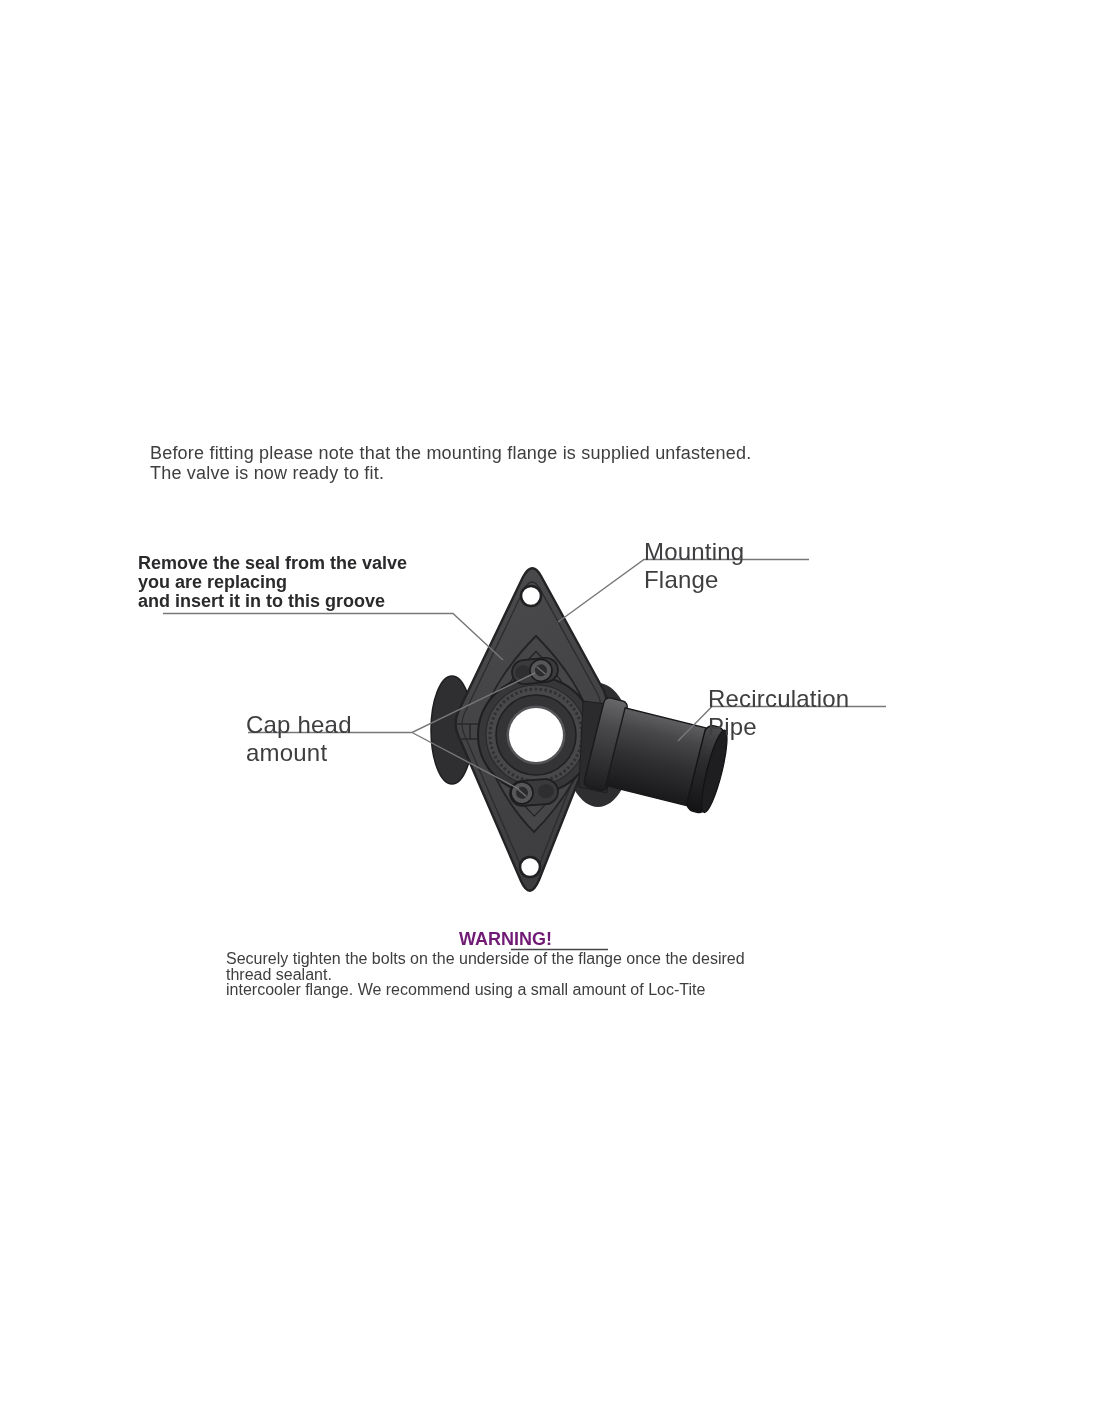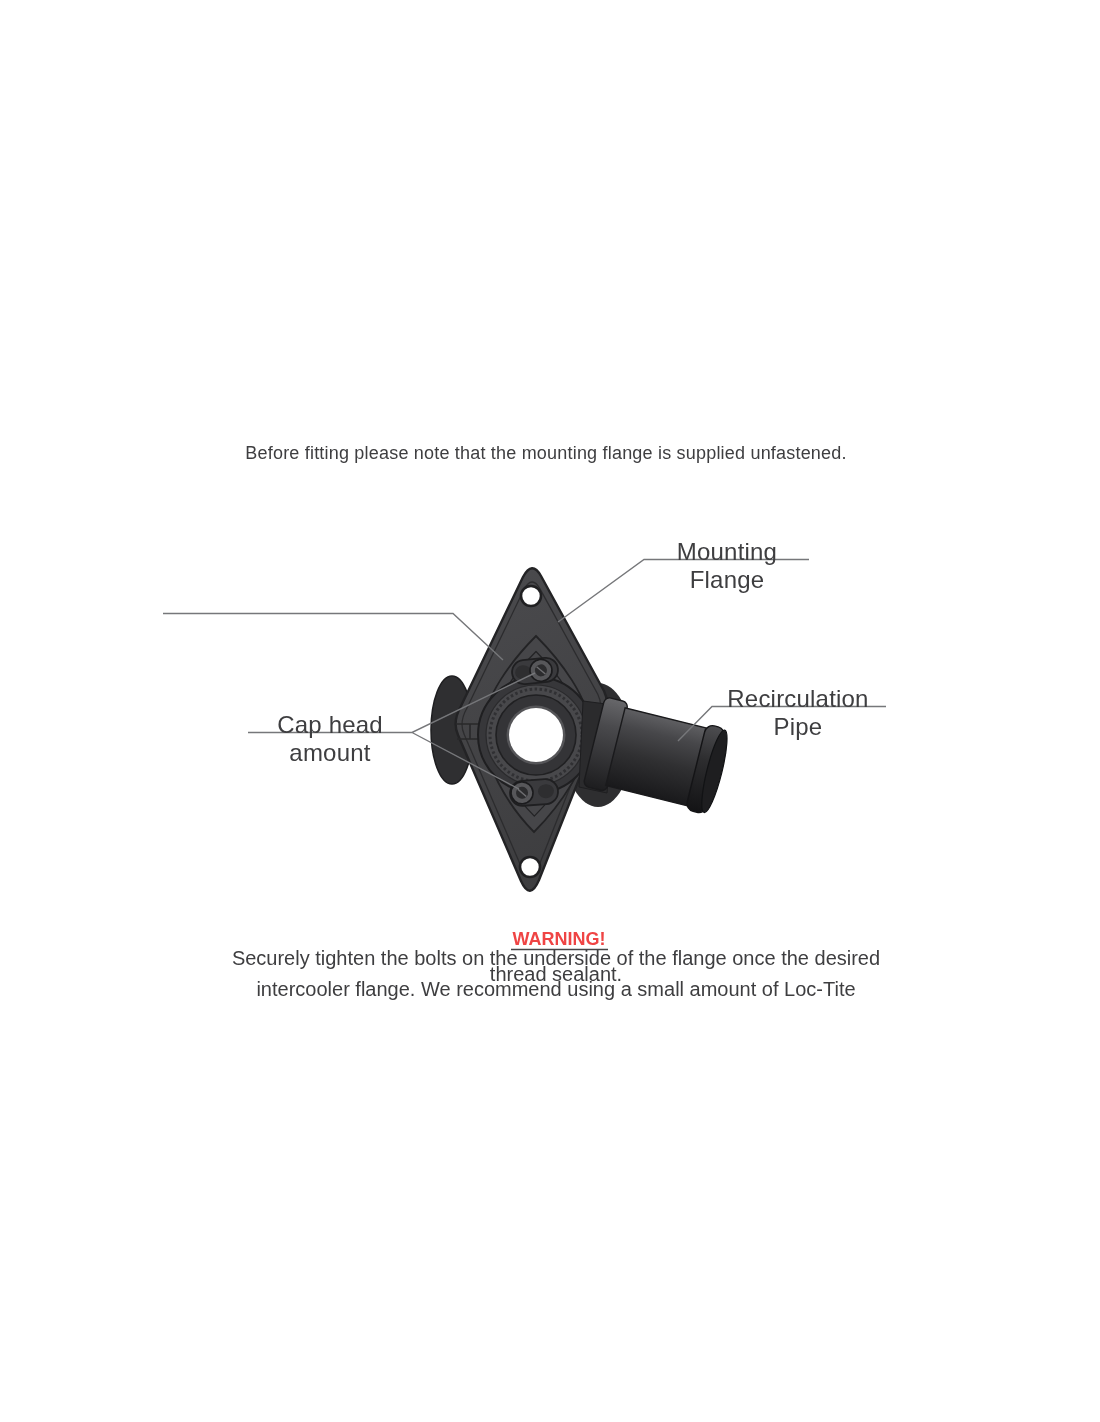--- a/index.html
+++ b/index.html
@@ -2,30 +2,30 @@
 <html><head>
 <meta charset="utf-8">
 <style>
   html,body{
     margin:0;padding:0;background:#ffffff;
     width:1100px;height:1422px;overflow:hidden;
     font-family:"Liberation Sans",sans-serif;
   }
   .canvas{position:relative;width:1100px;height:1422px;background:#ffffff;}
   .diagram-svg{position:absolute;left:0;top:0;}
-  .txt{position:absolute;text-align:center;color:#3e3e40;}
+  .txt{position:absolute;color:#3e3e40;}
   .txt .line{white-space:pre-wrap;}
   .intro{left:150px;top:443px;width:792px;font-size:18px;line-height:20px;letter-spacing:.2px;}
   .seal-note{left:138px;top:554px;width:348px;font-size:18px;line-height:19px;font-weight:bold;color:#2a2a2c;}
   .part-label{font-size:24px;letter-spacing:.2px;}
   .label-mounting{left:644px;top:538px;width:166px;}
   .label-recirc{left:708px;top:685px;width:180px;}
   .label-screws{left:246px;top:711px;width:168px;}
-  .warn-head{left:459px;top:929px;width:200px;font-size:18px;font-weight:bold;color:#ef4444;}
-  .warn-body{left:226px;top:951px;width:660px;font-size:20px;line-height:15.5px;}
+  .warn-head{left:459px;top:929px;width:200px;font-size:18px;font-weight:bold;color:#701a75;}
+  .warn-body{left:226px;top:951px;width:660px;font-size:16px;line-height:15.5px;}
 </style>
 </head>
 <body>
 
 <div class="canvas">
 
   <svg class="diagram-svg" width="1100" height="1422" viewBox="0 0 1100 1422">
     <defs>
       <linearGradient id="gFlange" x1="450" y1="560" x2="620" y2="900" gradientUnits="userSpaceOnUse">
         <stop offset="0" stop-color="#4b4b4e"></stop>
@@ -115,22 +115,28 @@
       <path d="M809,559.5 H644 L558,622"></path>
       <path d="M163,613.5 H453 L503,660"></path>
       <path d="M248,732.5 H412 L535,673 M412,732.5 L519,789"></path>
       <path d="M886,706.5 H712 L678,741"></path>
     </g>
     <line x1="511" y1="949.5" x2="608" y2="949.5" stroke="#454547" stroke-width="1.7"></line>
   </svg>
 
   <div class="txt intro">
     <div class="line">Before fitting please note that the mounting flange is supplied unfastened.</div>
+    <div class="line">The valve is now ready to fit.</div>
   </div>
 
+  <div class="txt seal-note">
+    <div class="line">Remove the seal from the valve</div>
+    <div class="line">you are replacing</div>
+    <div class="line">and insert it in to this groove</div>
+  </div>
 
   <div class="txt part-label label-mounting">Mounting Flange</div>
 
   <div class="txt part-label label-recirc">Recirculation Pipe</div>
 
   <div class="txt part-label label-screws">Cap head amount</div>
 
   <div class="txt warn-head">WARNING!</div>
 
   <div class="txt warn-body">

